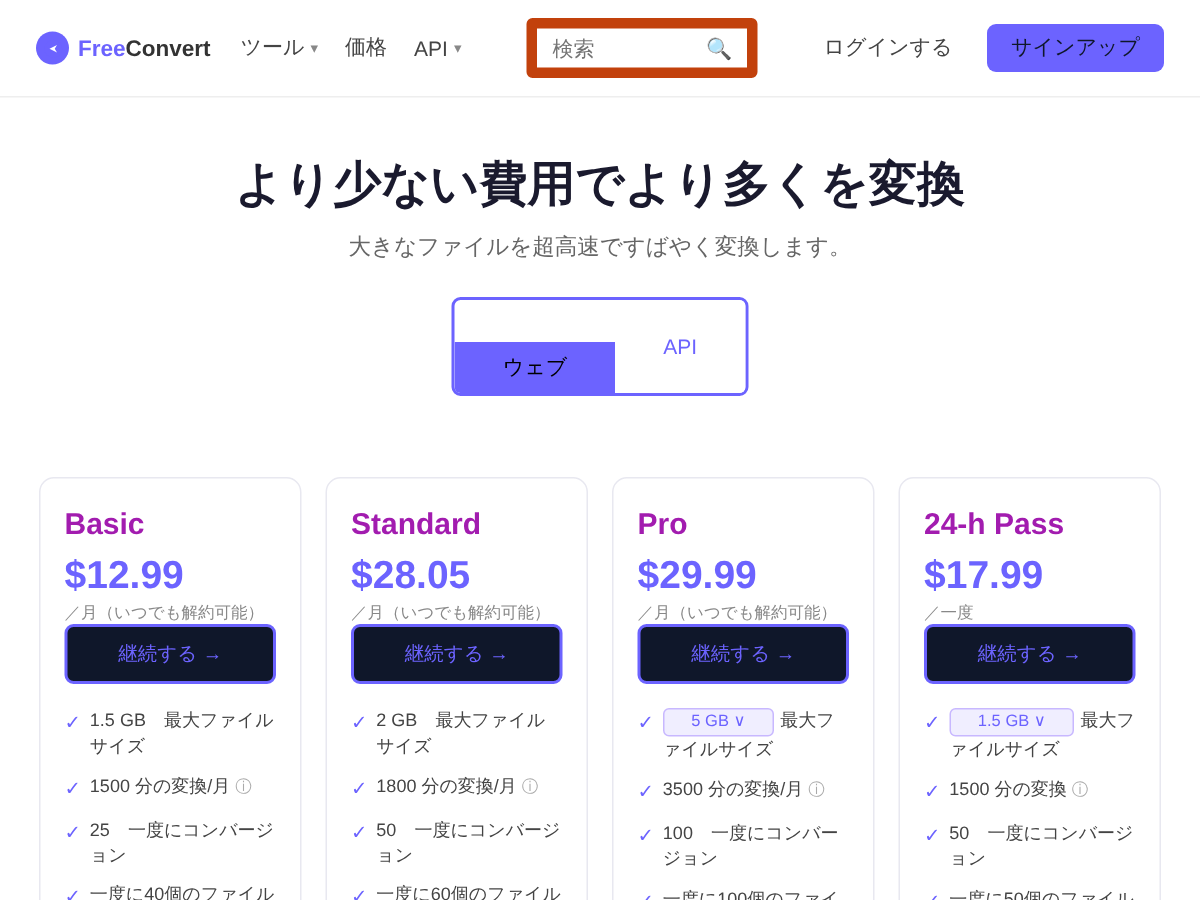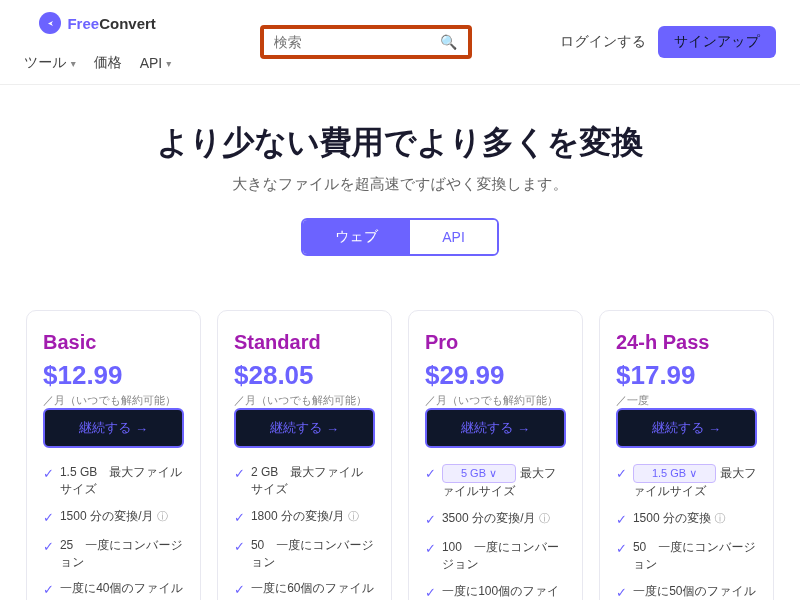--- a/index.html
+++ b/index.html
@@ -11,21 +11,20 @@
       align-items: center;
       justify-content: space-between;
       padding: 12px 24px;
       border-bottom: 1px solid #eee;
       background: #fff;
     }
     .header-left {
       display: flex;
       align-items: center;
       gap: 20px;
-      flex-direction: column;
     }
     .logo {
       display: flex;
       align-items: center;
       gap: 6px;
       font-weight: 700;
       font-size: 15px;
       color: #333;
     }
     .logo-icon {
@@ -53,40 +52,40 @@
     .chevron { font-size: 10px; color: #888; }
 
     .header-center {
       display: flex;
       align-items: center;
       gap: 8px;
     }
     .search-box {
       display: flex;
       align-items: center;
-      border: 4px solid #c2410c;
+      border: 7px solid #c2410c;
       border-radius: 4px;
       padding: 5px 10px;
       gap: 6px;
-      width: 212px;
+      width: 154px;
     }
     .search-box input {
       border: none;
       outline: none;
       font-size: 14px;
       color: #999;
       width: 100%;
       background: transparent;
     }
     .search-icon { color: #999; font-size: 14px; }
 
     .header-right {
       display: flex;
       align-items: center;
-      gap: 12px;
+      gap: 23px;
     }
     .login-btn {
       color: #444;
       cursor: pointer;
       font-size: 14px;
     }
     .signup-btn {
       background: #6c63ff;
       color: #0f172a;
       border: none;
@@ -125,21 +124,22 @@
     .tab-btn {
       padding: 8px 32px;
       cursor: pointer;
       font-size: 14px;
       font-weight: 500;
       border: none;
       background: transparent;
     }
     .tab-btn.active {
       background: #6c63ff;
-      color: #ffffff;
+      color: #000000;
+      margin-top: 28px;
     }
     .tab-btn:not(.active) {
       color: #6c63ff;
       background: #fff;
     }
 
     
     .pricing-grid {
       display: grid;
       grid-template-columns: repeat(4, 1fr);

